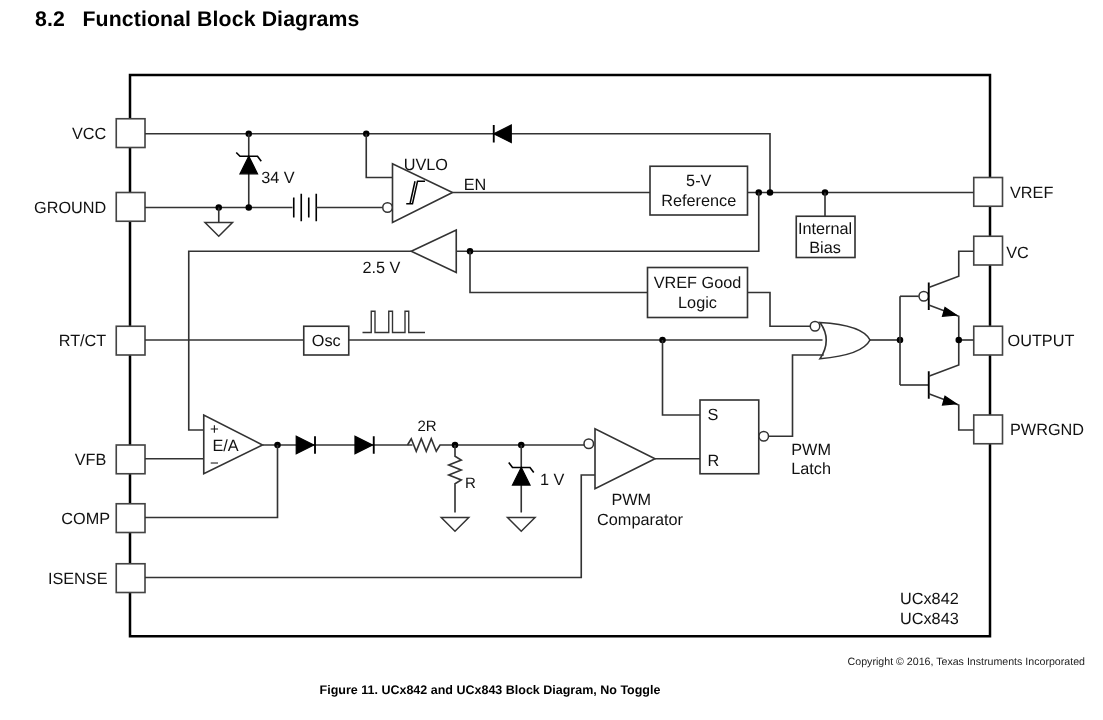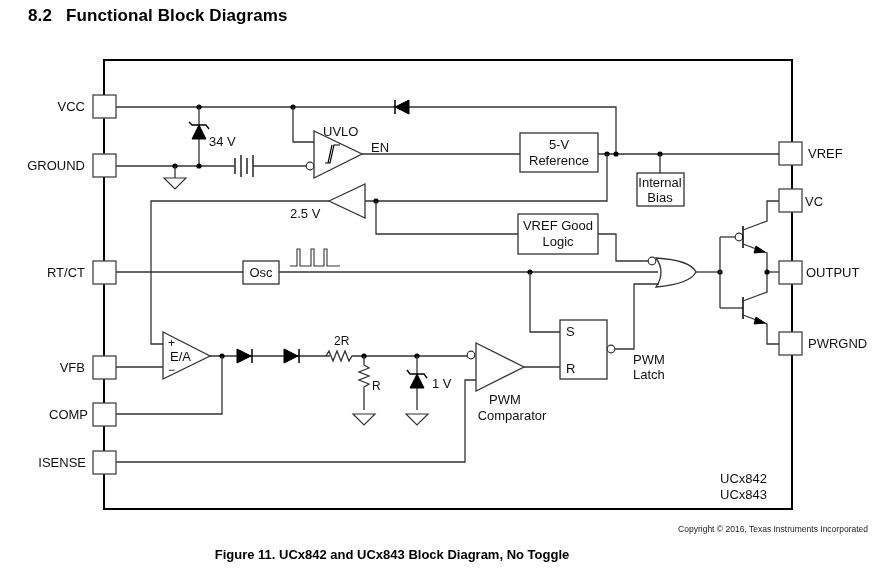--- a/index.html
+++ b/index.html
@@ -10,21 +10,21 @@
   .w { stroke: #333; stroke-width: 1.3; fill: none; }
   .b { stroke: #000; stroke-width: 2; fill: none; }
   .box { stroke: #333; stroke-width: 1.3; fill: #fff; }
   .pin { stroke: #444; stroke-width: 1.3; fill: #fff; }
   .dot { fill: #000; }
   .tri { fill: #000; stroke: #000; stroke-width: 1; }
   text { font-family: "Liberation Sans", sans-serif; fill: #111; }
   .lbl { font-size: 13px; }
   .sm { font-size: 12px; }
   .copyright { position: absolute; right: 14px; top: 524px; font-size: 8.5px; color: #222; margin-left: 20px; }
-  .caption { position: absolute; left: 0; width: 784px; text-align: center; top: 547px; font-size: 13px; font-weight: bold; }
+  .caption { position: absolute; left: 0; width: 784px; text-align: center; top: 547px; font-size: 10px; font-weight: bold; }
 </style>
 </head>
 <body>
 
 <div class="section-title">
   <span class="num">8.2</span><span>Functional Block Diagrams</span>
 </div>
 
 <svg width="882" height="576" viewBox="0 0 882 576">
 

